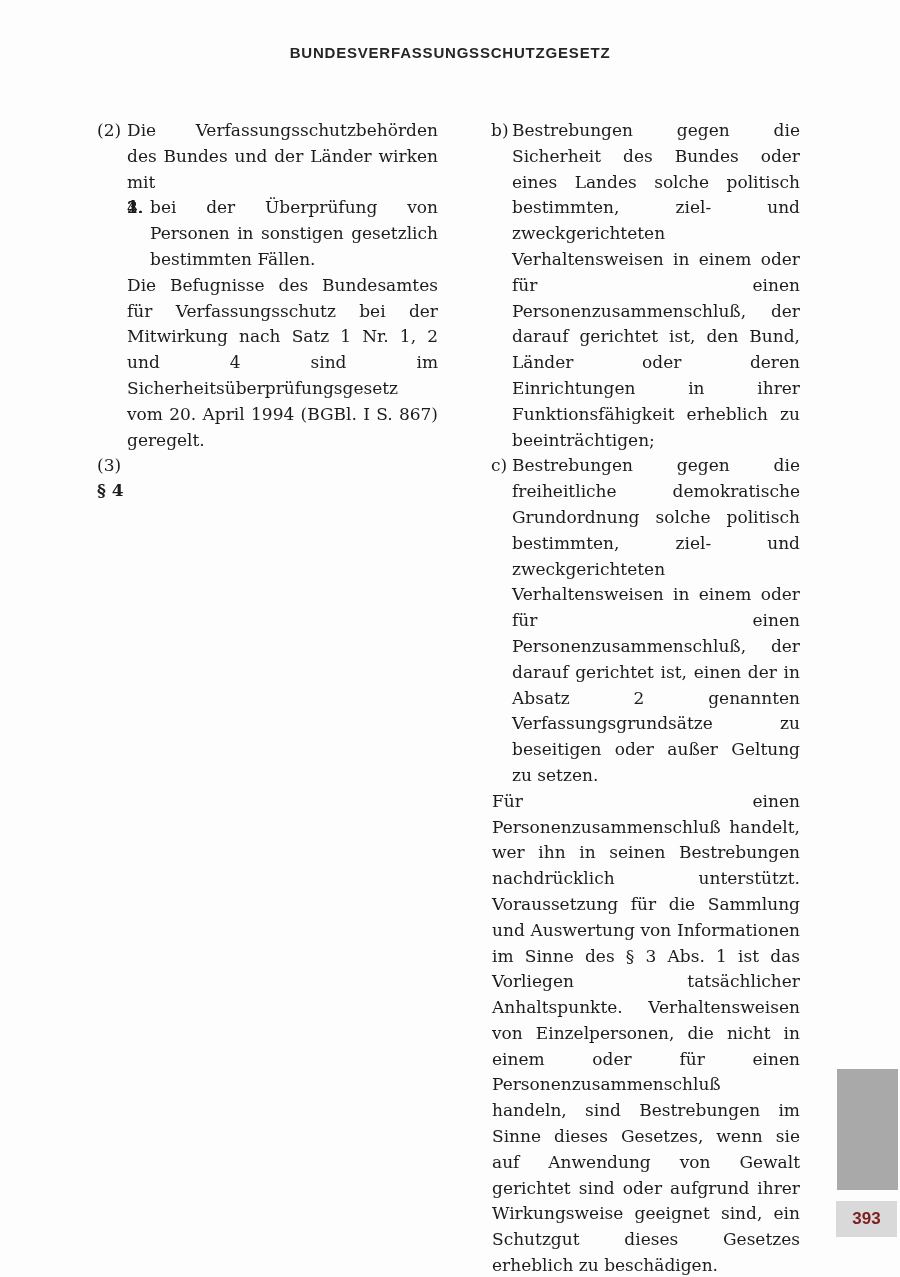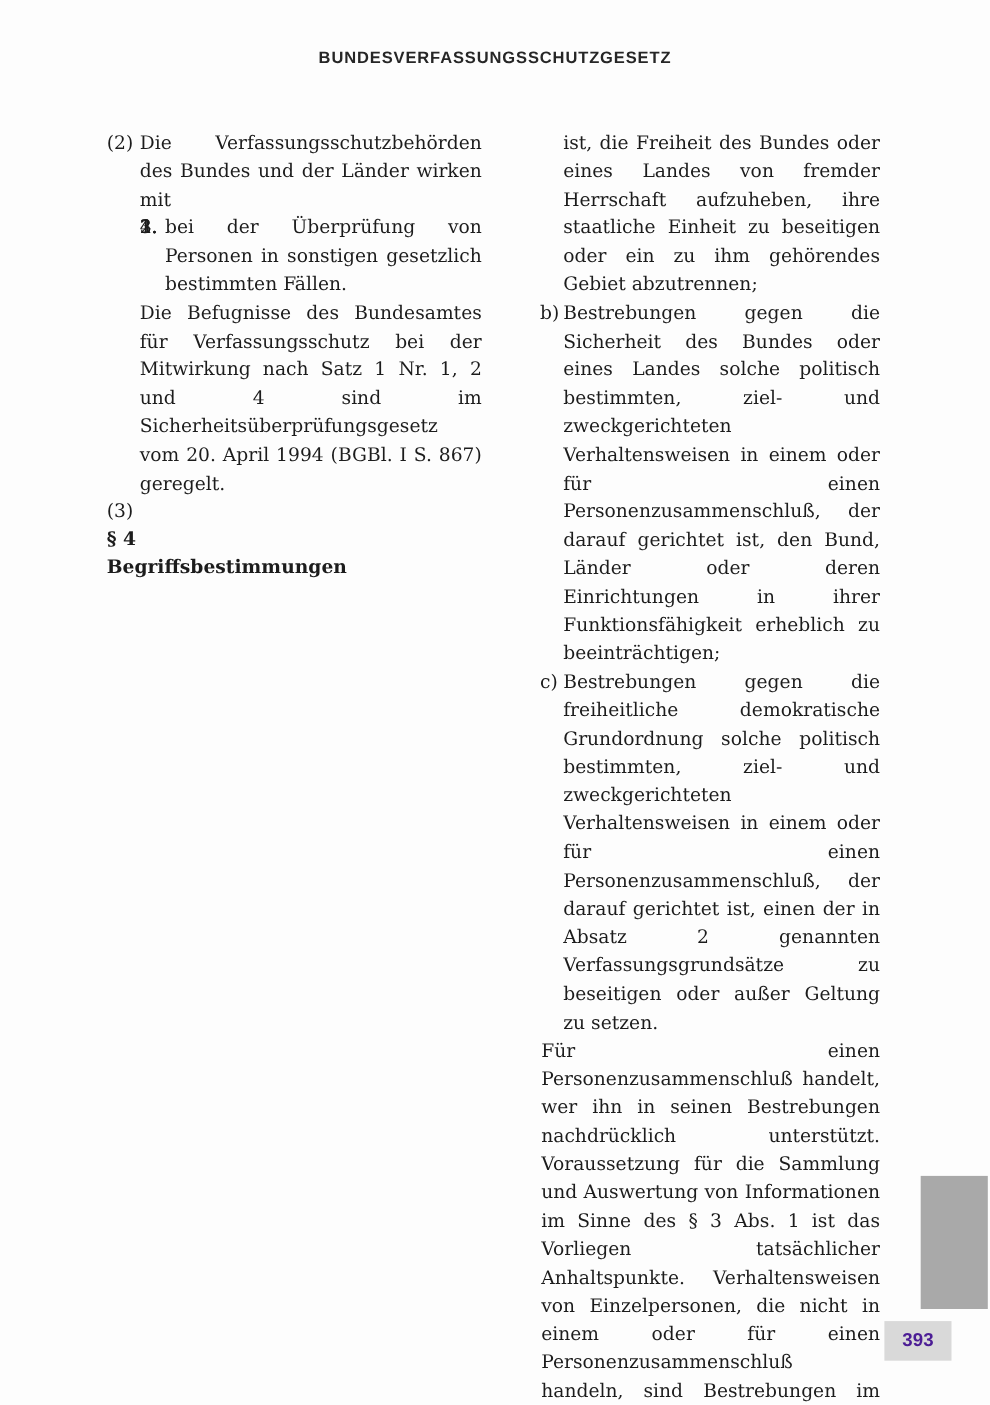--- a/index.html
+++ b/index.html
@@ -43,25 +43,25 @@
   .letter-item > .marker { left:29px; }
   .letter-cont { padding-left:50px; }
   .body-cont { padding-left:30px; }
   .heading { font-weight:700; text-align:left; }
   .heading-section { margin-top:25px; }
   .thumb-tab {
     position:absolute; left:837px; top:1069px; width:61px; height:121px;
     background:#a9a9a9;
   }
   .page-badge {
-    position:absolute; left:804px; top:1201px; width:61px; height:36px;
+    position:absolute; left:836px; top:1201px; width:61px; height:36px;
     background:#d9d9d9;
     display:flex; align-items:center; justify-content:center;
     font-family:"Liberation Sans", sans-serif;
-    font-weight:700; font-size:17px; color:#4c1d95;
+    font-weight:700; font-size:17px; color:#7f1d1d;
   }
 </style>
 </head>
 <body>
 
 <div class="page">
 
   <div class="running-head">BUNDESVERFASSUNGSSCHUTZGESETZ</div>
 
   <div class="columns">
@@ -93,29 +93,25 @@
       <div class="block body-cont">
         <span>Die Befugnisse des Bundesamtes für Verfassungsschutz bei der Mitwirkung nach Satz 1 Nr. 1, 2 und 4 sind im Sicherheitsüberprüfungsgesetz vom 20. April 1994 (BGBl. I S. 867) geregelt.</span>
       </div>
 
       <div class="block lvl1">
         <span class="marker">(3)</span>
       </div>
 
       <div class="block heading heading-section">§ 4</div>
 
-      <div class="block heading">Begriffsbestimmungen</div>
 
     </div>
 
     <div class="col col-right">
 
-      <div class="block letter-cont">
-        <span>ist, die Freiheit des Bundes oder eines Landes von fremder Herrschaft aufzuheben, ihre staatliche Einheit zu beseitigen oder ein zu ihm gehörendes Gebiet abzutrennen;</span>
-      </div>
 
       <div class="block letter-item">
         <span class="marker">b)</span>
         <span>Bestrebungen gegen die Sicherheit des Bundes oder eines Landes solche politisch bestimmten, ziel- und zweckgerichteten Verhaltensweisen in einem oder für einen Personenzusammenschluß, der darauf gerichtet ist, den Bund, Länder oder deren Einrichtungen in ihrer Funktionsfähigkeit erheblich zu beeinträchtigen;</span>
       </div>
 
       <div class="block letter-item">
         <span class="marker">c)</span>
         <span>Bestrebungen gegen die freiheitliche demokratische Grundordnung solche politisch bestimmten, ziel- und zweckgerichteten Verhaltensweisen in einem oder für einen Personenzusammenschluß, der darauf gerichtet ist, einen der in Absatz 2 genannten Verfassungsgrundsätze zu beseitigen oder außer Geltung zu setzen.</span>
       </div>

